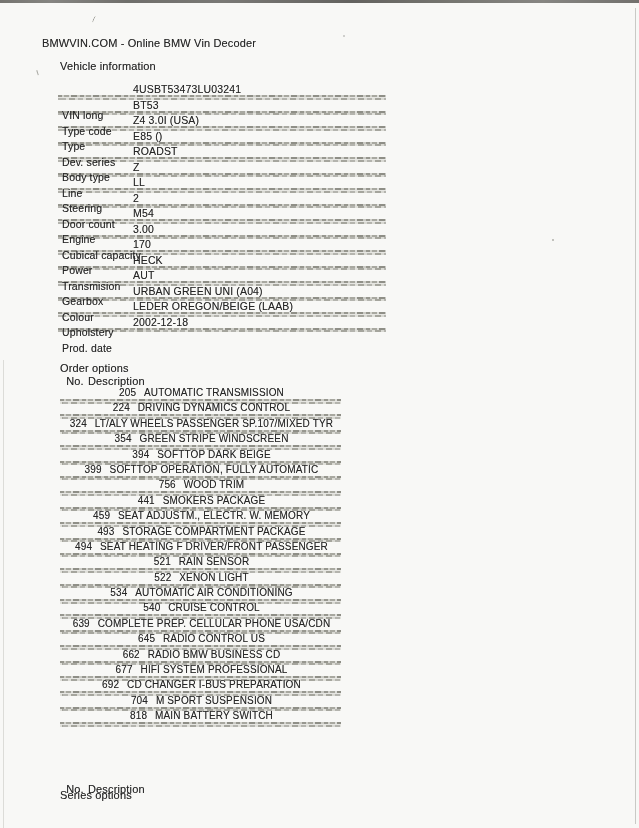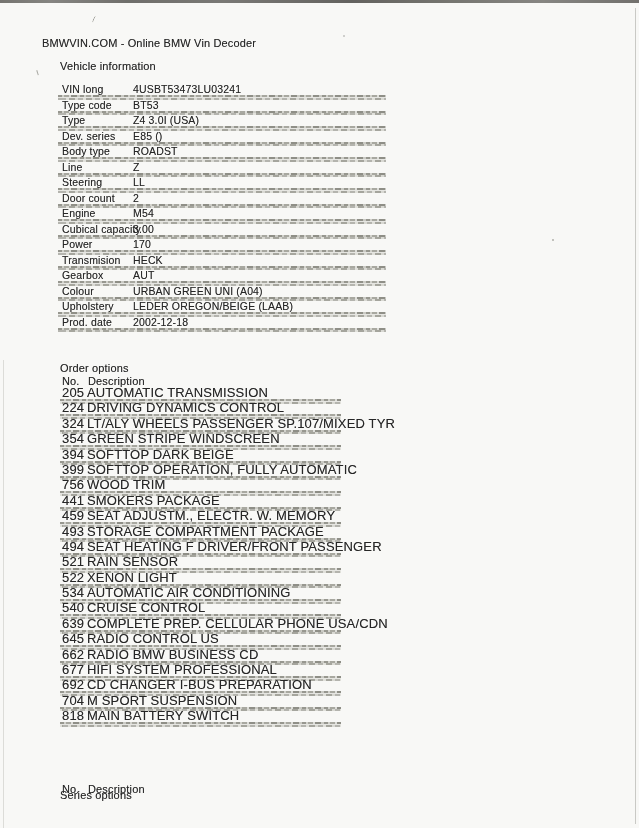--- a/index.html
+++ b/index.html
@@ -22,21 +22,21 @@
   }
   .right-edge { position: absolute; top: 8px; right: 3px; width: 1px; height: 816px; background: #c9c9c5; }
   .left-edge  { position: absolute; left: 3px; top: 360px; bottom: 0; width: 1px; background: #dcdcd8; }
   .speck { position: absolute; background: transparent; }
   .speck-a { left: 93px; top: 16px; width: 3px; height: 7px; border-left: 1px solid #9a9a94; border-radius: 60% 0 0 60%; transform: rotate(24deg); }
   .speck-b { left: 37px; top: 70px; width: 2px; height: 5px; border-left: 1px solid #a8a8a2; transform: rotate(-18deg); }
   .speck-c { left: 552px; top: 239px; width: 2px; height: 2px; background: #b0b0aa; border-radius: 50%; }
   .speck-d { left: 343px; top: 35px; width: 2px; height: 2px; background: #c2c2be; border-radius: 50%; }
 
   
-  .abs { position: absolute; font-size: 11px; line-height: 13px; white-space: nowrap; }
+  .abs { position: absolute; font-size: 11px; line-height: 13px; white-space: nowrap; text-align: center; }
   .title            { left: 42px; top: 37px; }
   .vehicle-heading  { left: 60px; top: 60px; }
   .order-heading    { left: 60px; top: 362px; }
   .order-colhead, .series-colhead { display: flex; }
   .order-colhead    { left: 62px; top: 375px; }
   .series-heading   { left: 60px; top: 770px; margin-top: 19px; }
   .series-colhead   { left: 62px; top: 783px; }
   .colhead-no { width: 26px; flex: none; }
 
   
@@ -48,26 +48,26 @@
       repeating-linear-gradient(90deg,#b4b4ae 0 5px,#e0e0da 5px 8px,#a5a59d 8px 14px,#d8d8d2 14px 17px);
     background-size: auto 2px, auto 2px;
     background-position: 0 0, 3px 2.5px;
     background-repeat: repeat-x, repeat-x;
   }
 
   
   .vehicle-table { position: absolute; left: 58px; top: 84px; width: 328px; }
   .vrow { height: 15.5px; }
   .vtext { display: flex; font-size: 10.5px; line-height: 10.5px; height: 10.5px; padding-left: 4px; white-space: nowrap; }
-  .vlabel { width: 71px; flex: none; }
+  .vlabel { width: 71px; flex: none; margin-top: 26px; }
 
   
   .order-table { position: absolute; left: 60px; top: 388px; width: 281px; }
   .orow { height: 15.4px; }
-  .otext { display: flex; font-size: 13px; line-height: 10.5px; height: 10.5px; padding-left: 2px; white-space: nowrap; }
+  .otext { display: flex; font-size: 10px; line-height: 10.5px; height: 10.5px; padding-left: 2px; white-space: nowrap; justify-content: center; }
   .ono { width: 25px; flex: none; }
 </style>
 </head>
 <body>
 
 <div class="top-edge"></div>
 <div class="right-edge"></div>
 <div class="left-edge"></div>
 <div class="speck speck-a"></div>
 <div class="speck speck-b"></div>

